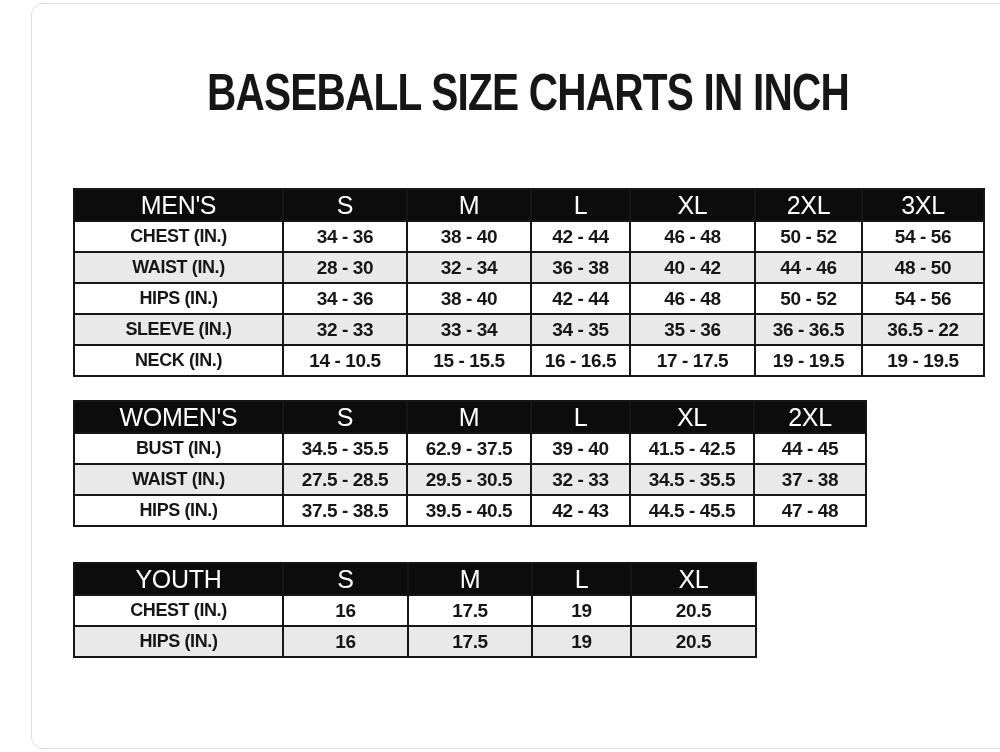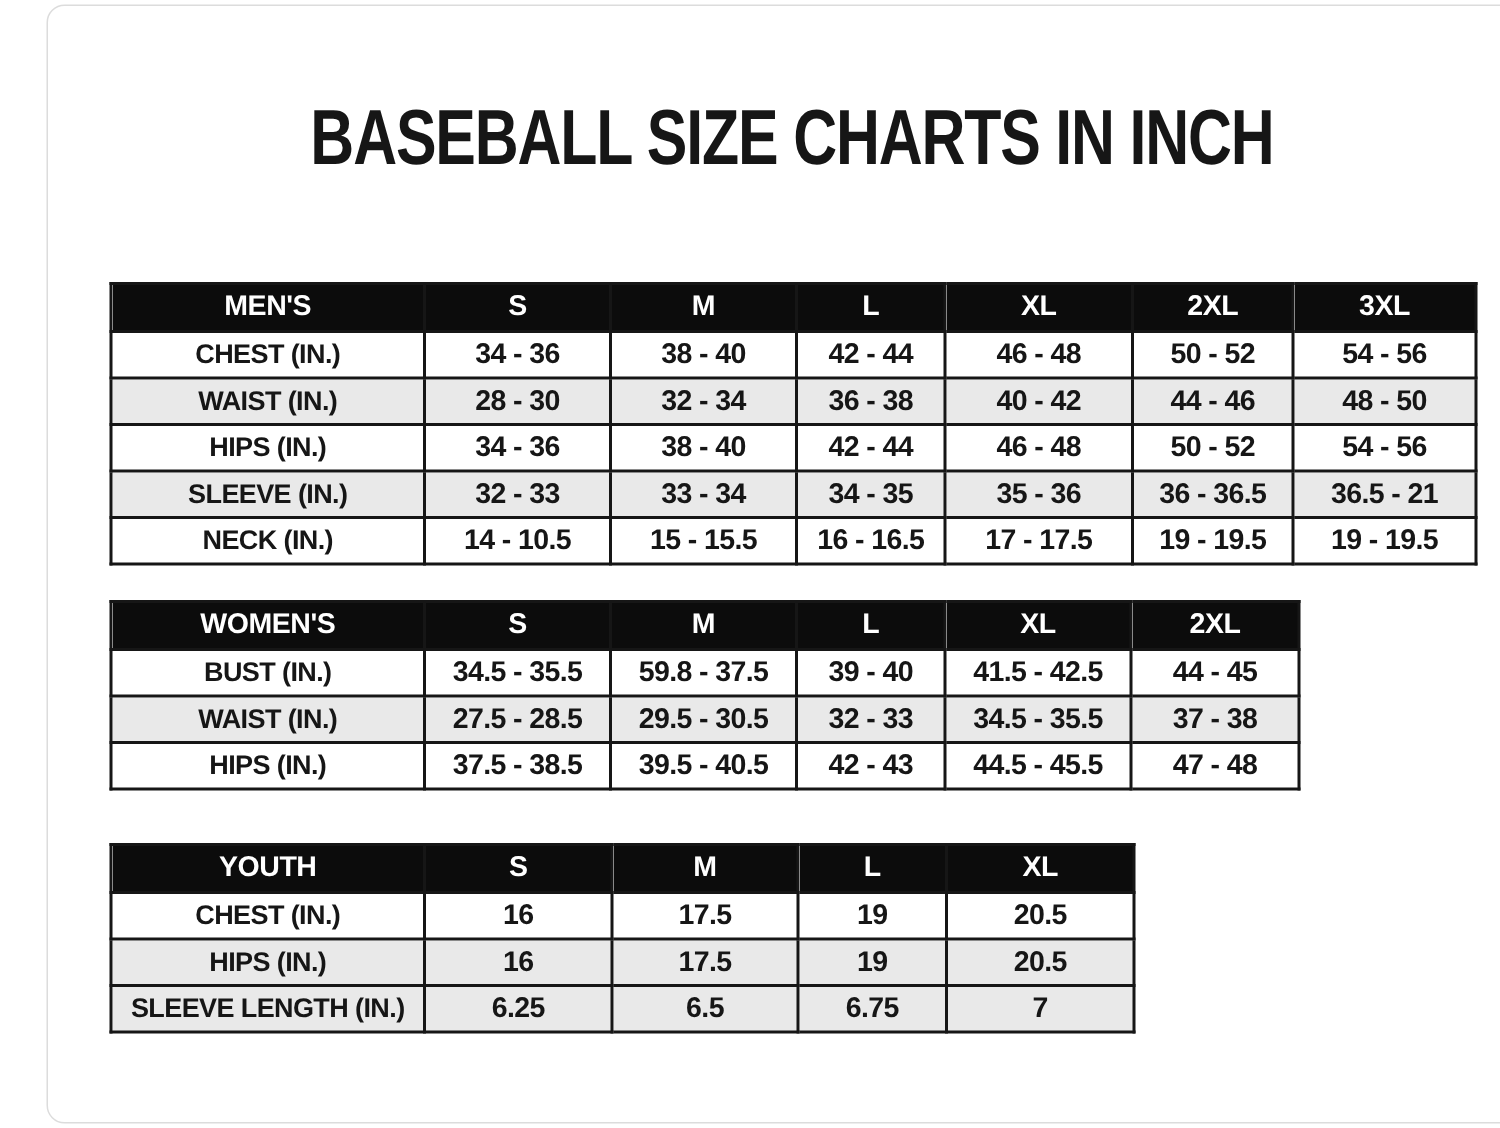--- a/index.html
+++ b/index.html
@@ -52,22 +52,22 @@
     border: 2px solid var(--border, #161616);
     padding: 0 2px;
     text-align: center;
     vertical-align: middle;
     white-space: nowrap;
     overflow: hidden;
   }
   .size-table thead th {
     background: var(--header-bg, #0c0c0c);
     color: var(--header-text, #ffffff);
-    font-size: 19px;
-    font-weight: bold;
+    font-size: 25px;
+    font-weight: normal;
     letter-spacing: -0.3px;
     height: 30px;
   }
   .size-table tbody tr { height: 31px; }
   .size-table td {
     background: var(--row-bg, #ffffff);
     color: var(--text, #161616);
     font-weight: bold;
     letter-spacing: -0.4px;
   }
@@ -132,21 +132,21 @@
         <td class="val">50 - 52</td>
         <td class="val">54 - 56</td>
       </tr>
       <tr class="alt">
         <td class="lbl">SLEEVE (IN.)</td>
         <td class="val">32 - 33</td>
         <td class="val">33 - 34</td>
         <td class="val">34 - 35</td>
         <td class="val">35 - 36</td>
         <td class="val">36 - 36.5</td>
-        <td class="val">36.5 - 21</td>
+        <td class="val">36.5 - 22</td>
       </tr>
       <tr>
         <td class="lbl">NECK (IN.)</td>
         <td class="val">14 - 10.5</td>
         <td class="val">15 - 15.5</td>
         <td class="val">16 - 16.5</td>
         <td class="val">17 - 17.5</td>
         <td class="val">19 - 19.5</td>
         <td class="val">19 - 19.5</td>
       </tr>
@@ -169,21 +169,21 @@
         <th>M</th>
         <th>L</th>
         <th>XL</th>
         <th>2XL</th>
       </tr>
     </thead>
     <tbody>
       <tr>
         <td class="lbl">BUST (IN.)</td>
         <td class="val">34.5 - 35.5</td>
-        <td class="val">59.8 - 37.5</td>
+        <td class="val">62.9 - 37.5</td>
         <td class="val">39 - 40</td>
         <td class="val">41.5 - 42.5</td>
         <td class="val">44 - 45</td>
       </tr>
       <tr class="alt">
         <td class="lbl">WAIST (IN.)</td>
         <td class="val">27.5 - 28.5</td>
         <td class="val">29.5 - 30.5</td>
         <td class="val">32 - 33</td>
         <td class="val">34.5 - 35.5</td>
@@ -225,22 +225,15 @@
         <td class="val">19</td>
         <td class="val">20.5</td>
       </tr>
       <tr class="alt">
         <td class="lbl">HIPS (IN.)</td>
         <td class="val">16</td>
         <td class="val">17.5</td>
         <td class="val">19</td>
         <td class="val">20.5</td>
       </tr>
-      <tr class="alt">
-        <td class="lbl">SLEEVE LENGTH (IN.)</td>
-        <td class="val">6.25</td>
-        <td class="val">6.5</td>
-        <td class="val">6.75</td>
-        <td class="val">7</td>
-      </tr>
     </tbody>
   </table>
 </div>
 
 </body></html>

